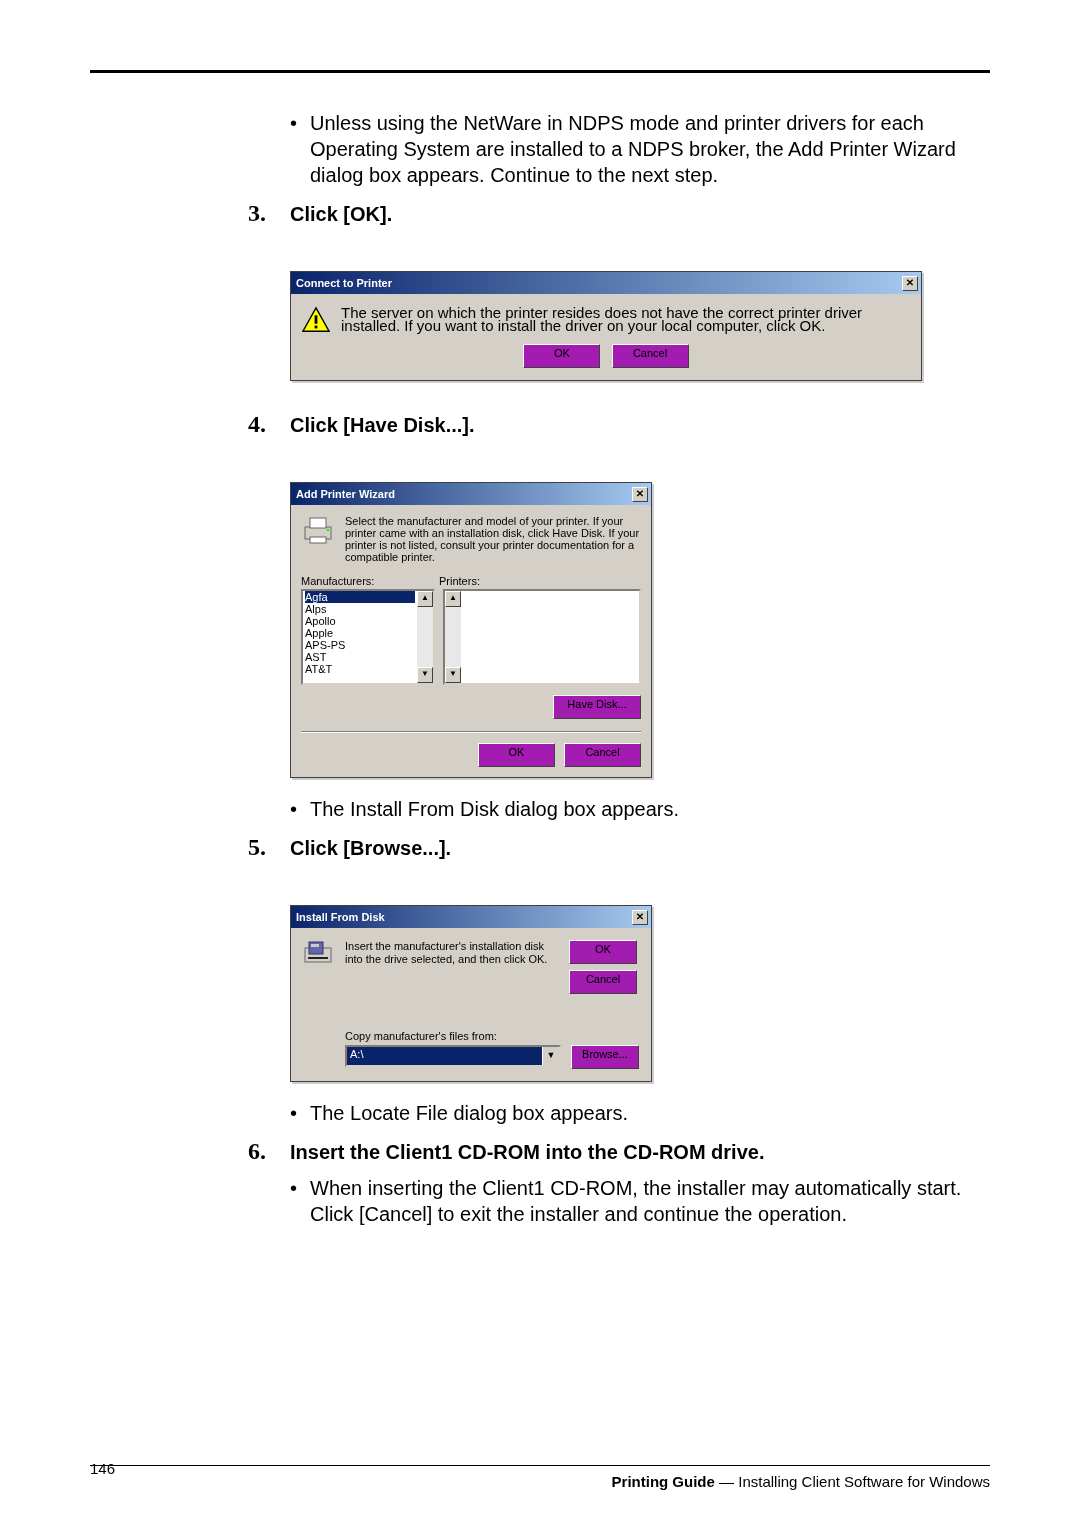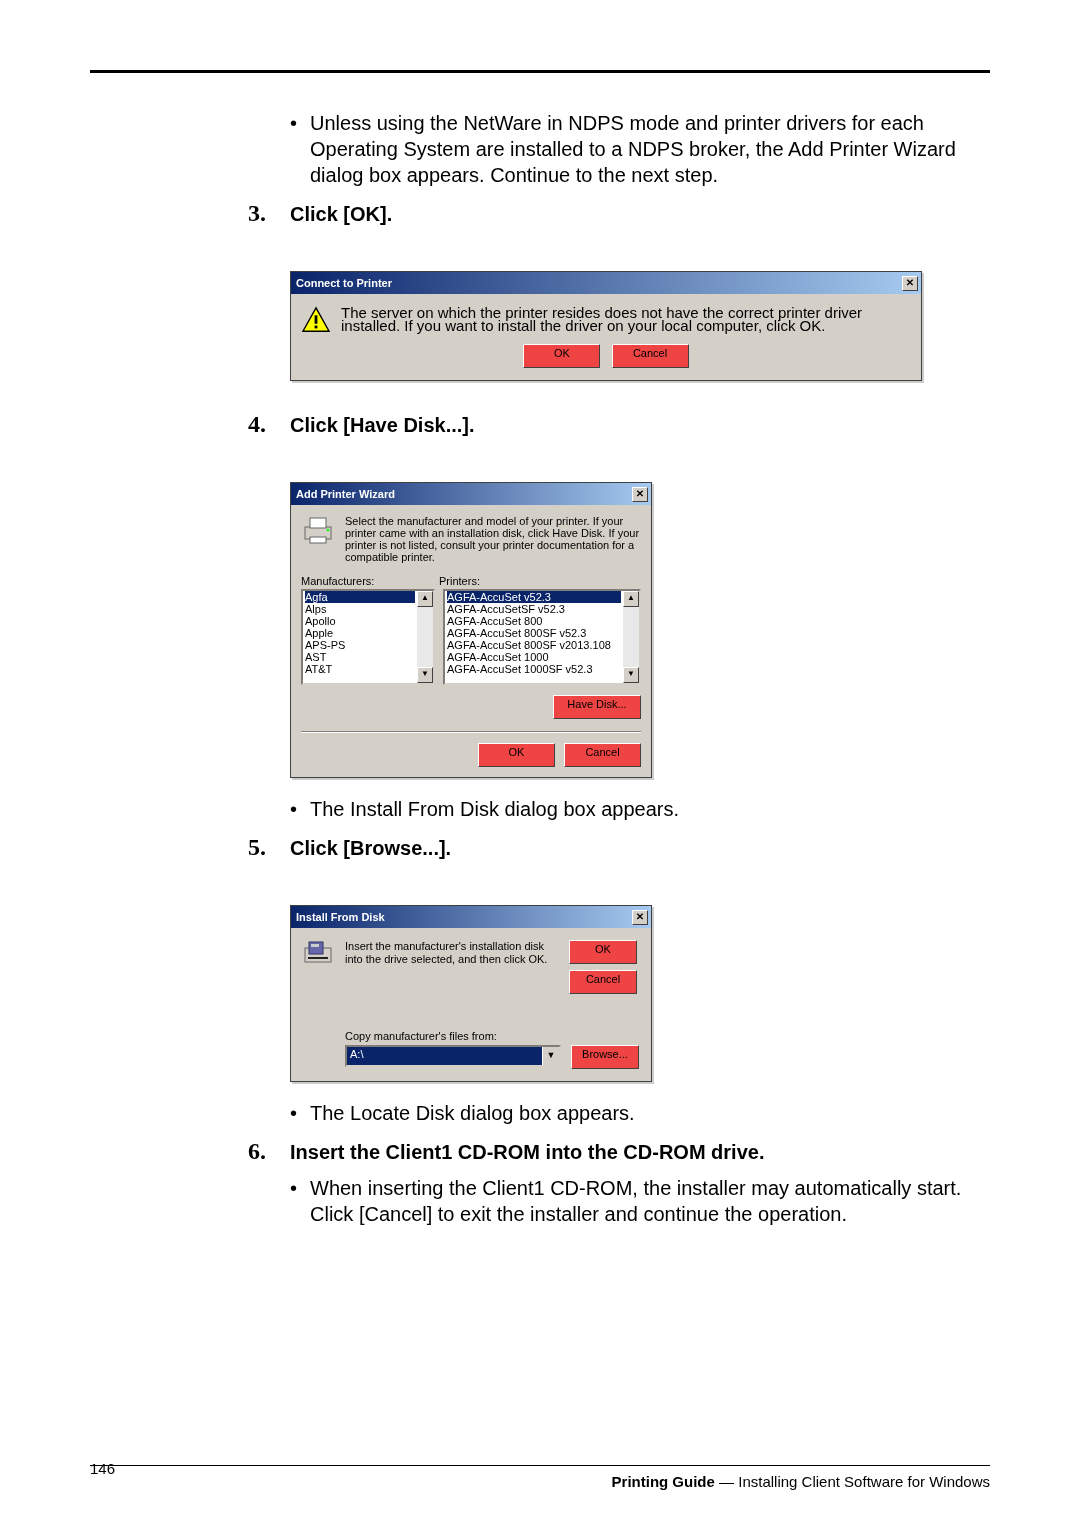--- a/index.html
+++ b/index.html
@@ -94,21 +94,21 @@
     border-bottom-color: #404040;
     width: 14px;
     height: 13px;
     font-size: 10px;
     line-height: 11px;
     text-align: center;
     font-weight: bold;
   }
   .win-btn {
     display: inline-block;
-    background: #ef4444;
+    background: #a21caf;
     border: 1px solid #fff;
     border-right-color: #404040;
     border-bottom-color: #404040;
     font-family: Tahoma, Geneva, sans-serif;
     font-size: 11px;
     text-align: center;
     padding: 2px 0;
     box-shadow: 1px 1px 0 #808080 inset, -1px -1px 0 #000 inset;
   }
   .win-btn.std { width: 75px; height: 18px; box-shadow: none; }
@@ -275,29 +275,20 @@
               <div>AT&amp;T</div>
             </div>
             <div class="scrollbar-v">
               <div class="arr">▲</div>
               <div class="track"></div>
               <div class="arr">▼</div>
             </div>
           </div>
 
           <div class="listbox" style="flex:1; height:92px; display:flex;">
-            <div style="flex:1; padding:0 2px;">
-              <div class="sel">AGFA-AccuSet v52.3</div>
-              <div>AGFA-AccuSetSF v52.3</div>
-              <div>AGFA-AccuSet 800</div>
-              <div>AGFA-AccuSet 800SF v52.3</div>
-              <div>AGFA-AccuSet 800SF v2013.108</div>
-              <div>AGFA-AccuSet 1000</div>
-              <div>AGFA-AccuSet 1000SF v52.3</div>
-            </div>
             <div class="scrollbar-v">
               <div class="arr">▲</div>
               <div class="track"></div>
               <div class="arr">▼</div>
             </div>
           </div>
         </div>
 
         <div style="text-align:right; margin-top:10px;">
           <span class="win-btn std" style="width:86px;">Have Disk...</span>
@@ -350,21 +341,21 @@
               <div class="arrow">▼</div>
             </div>
             <span class="win-btn std" style="width:66px;">Browse...</span>
           </div>
         </div>
       </div>
     </div>
 
     <div class="bullet-row" style="margin-top:18px;">
       <div class="bullet-dot">•</div>
-      <div class="bullet-text">The Locate Disk dialog box appears.</div>
+      <div class="bullet-text">The Locate File dialog box appears.</div>
     </div>
 
     <div class="step-row">
       <div class="step-num">6.</div>
       <div class="step-text">Insert the Client1 CD-ROM into the CD-ROM drive.</div>
     </div>
 
     <div class="bullet-row">
       <div class="bullet-dot">•</div>
       <div class="bullet-text">When inserting the Client1 CD-ROM, the installer may automatically start. Click [Cancel] to exit the installer and continue the operation.</div>

